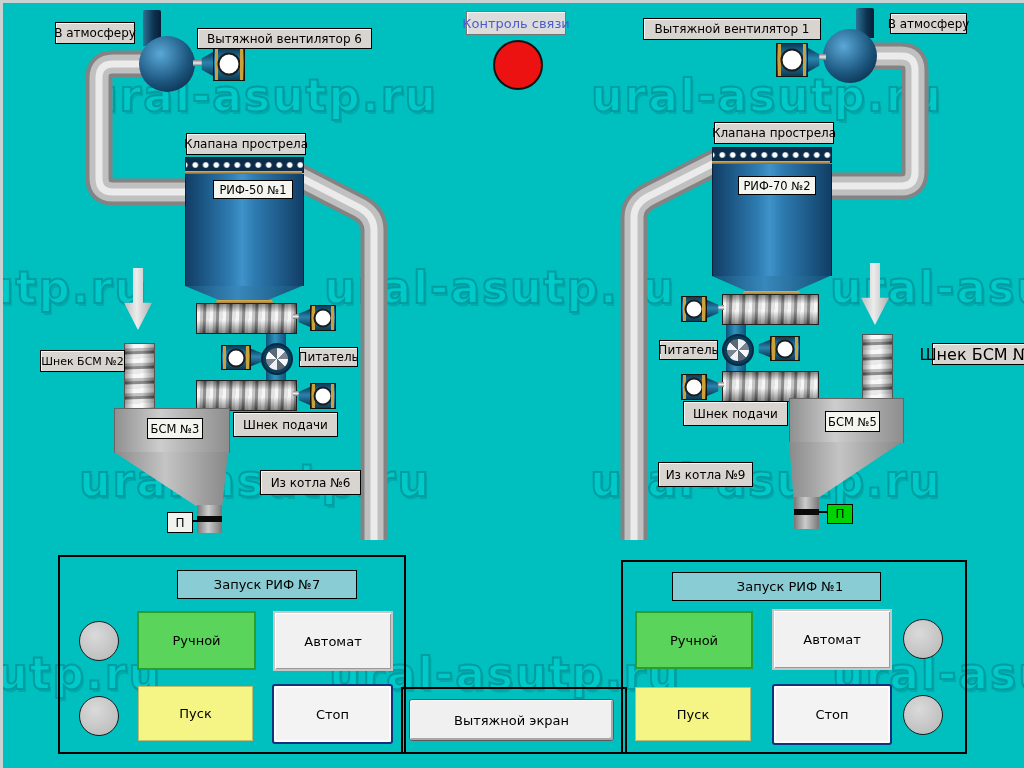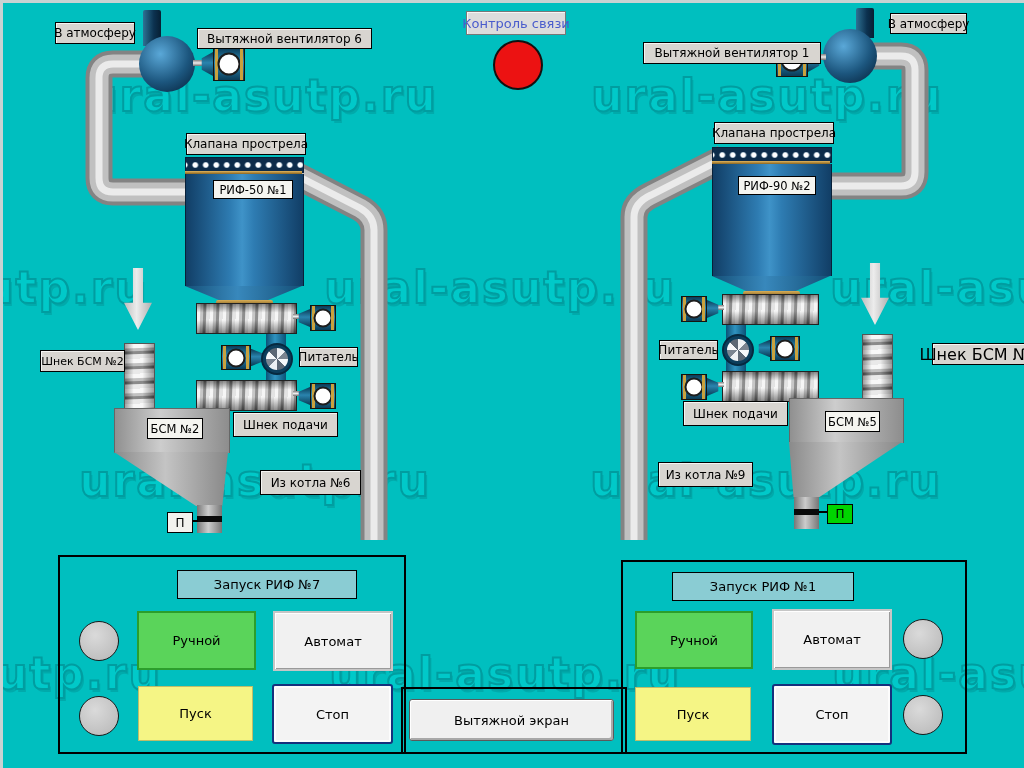--- a/index.html
+++ b/index.html
@@ -128,21 +128,21 @@
 <div class="fan" style="left:139px;top:36px;width:56px;height:56px;"></div>
 <div class="shaft" style="left:193px;top:60px;width:9px;height:6px;"></div>
 <div class="motor big face-left" style="left:201px;top:47px;width:44px;height:34px;">
   <div class="cone"></div>
   <div class="mbody">
       <span class="mcirc"></span>
     </div>
 </div>
 <div class="plate" style="left:197px;top:28px;width:173px;height:19px;">Вытяжной вентилятор 6</div>
 
-<div class="plate" style="left:643px;top:18px;width:176px;height:20px;margin-top:24px;">Вытяжной вентилятор 1</div>
+<div class="plate" style="left:643px;top:18px;width:176px;height:20px;">Вытяжной вентилятор 1</div>
 <div class="plate" style="left:890px;top:13px;width:75px;height:19px;">В атмосферу</div>
 <div class="duct" style="left:856px;top:8px;width:18px;height:30px;"></div>
 <div class="fan" style="left:823px;top:29px;width:54px;height:54px;"></div>
 <div class="shaft" style="left:818px;top:54px;width:8px;height:6px;"></div>
 <div class="motor big face-right" style="left:776px;top:43px;width:44px;height:34px;">
   <div class="cone"></div>
   <div class="mbody">
       <span class="mcirc"></span>
     </div>
 </div>
@@ -187,33 +187,33 @@
       <span class="mcirc"></span>
     </div>
 </div>
 <div class="plate" style="left:233px;top:412px;width:103px;height:23px;">Шнек подачи</div>
 
 <div class="arrow" style="left:124px;top:268px;width:28px;height:62px;"></div>
 <div class="screw-v" style="left:124px;top:343px;width:29px;height:66px;"></div>
 <div class="plate" style="left:40px;top:350px;width:83px;height:20px;font-size:11px;">Шнек БСМ №2</div>
 
 <div class="hopper" style="left:114px;top:408px;width:114px;height:44px;"></div>
-<div class="tag" style="left:147px;top:418px;width:54px;height:19px;">БСМ №2</div>
+<div class="tag" style="left:147px;top:418px;width:54px;height:19px;">БСМ №3</div>
 <div class="hopper-cone" style="left:114px;top:452px;width:114px;height:54px;clip-path:polygon(0 0,100% 0,95% 100%,72% 100%);"></div>
 <div class="spout" style="left:197px;top:505px;width:25px;height:28px;"></div>
 <div class="spout-band" style="left:197px;top:516px;width:25px;height:6px;"></div>
 <div class="connector" style="left:190px;top:520px;width:8px;height:2px;"></div>
 <div class="p-ind" style="left: 167px; top: 512px; width: 24px; height: 19px; background: rgb(242, 242, 238);">П</div>
 <div class="plate" style="left:260px;top:470px;width:99px;height:23px;">Из котла №6</div>
 
 <div class="plate" style="left:714px;top:122px;width:118px;height:20px;">Клапана прострела</div>
 <div class="vessel-band" style="left:712px;top:147px;width:118px;height:14px;"></div>
 <div class="vessel-gold" style="left:712px;top:161px;width:118px;height:3px;"></div>
 <div class="vessel-body" style="left:712px;top:164px;width:118px;height:112px;"></div>
-<div class="tag" style="left:738px;top:176px;width:76px;height:17px;">РИФ-90 №2</div>
+<div class="tag" style="left:738px;top:176px;width:76px;height:17px;">РИФ-70 №2</div>
 <div class="vessel-taper" style="left:712px;top:276px;width:118px;height:15px;clip-path:polygon(0 0,100% 0,71% 100%,29% 100%);"></div>
 <div class="flange" style="left:743px;top:291px;width:57px;height:6px;"></div>
 
 <div class="bpipe" style="left:726px;top:318px;width:20px;height:56px;"></div>
 <div class="screw-h" style="left:722px;top:294px;width:95px;height:29px;"></div>
 <div class="shaft" style="left:717px;top:305px;width:7px;height:5px;"></div>
 <div class="motor face-right" style="left:681px;top:296px;width:38px;height:26px;">
   <div class="cone"></div>
   <div class="mbody">
       <span class="mcirc"></span>
@@ -260,19 +260,19 @@
 <div class="pcirc" style="left:79px;top:696px;"></div>
 <div class="btn btn-green" style="left: 137px; top: 611px; width: 115px; height: 55px; background: rgb(90, 212, 90);">Ручной</div>
 <div class="btn btn-white" style="left:273px;top:611px;width:116px;height:56px;">Автомат</div>
 <div class="btn btn-yellow" style="left: 138px; top: 686px; width: 113px; height: 53px; background: rgb(245, 245, 133);">Пуск</div>
 <div class="btn btn-stop" style="left:272px;top:684px;width:117px;height:56px;">Стоп</div>
 
 <div class="centerbox" style="left:401px;top:687px;width:222px;height:63px;"></div>
 <div class="btn btn-main" style="left:409px;top:699px;width:203px;height:40px;">Вытяжной экран</div>
 
 <div class="panel" style="left:621px;top:560px;width:342px;height:190px;"></div>
-<div class="phead" style="left: 672px; top: 572px; width: 180px; height: 27px; background: rgb(138, 204, 211);">Запуск РИФ №1</div>
+<div class="phead" style="left: 672px; top: 572px; width: 180px; height: 27px; background: rgb(138, 204, 211); padding-left: 27px;">Запуск РИФ №1</div>
 <div class="btn btn-green" style="left: 635px; top: 611px; width: 114px; height: 54px; background: rgb(90, 212, 90);">Ручной</div>
 <div class="btn btn-white" style="left:772px;top:609px;width:116px;height:57px;">Автомат</div>
 <div class="btn btn-yellow" style="left: 635px; top: 687px; width: 114px; height: 52px; background: rgb(245, 245, 133);">Пуск</div>
 <div class="btn btn-stop" style="left:772px;top:684px;width:116px;height:57px;">Стоп</div>
 <div class="pcirc" style="left:903px;top:619px;"></div>
 <div class="pcirc" style="left:903px;top:695px;"></div>
 
 </body></html>

